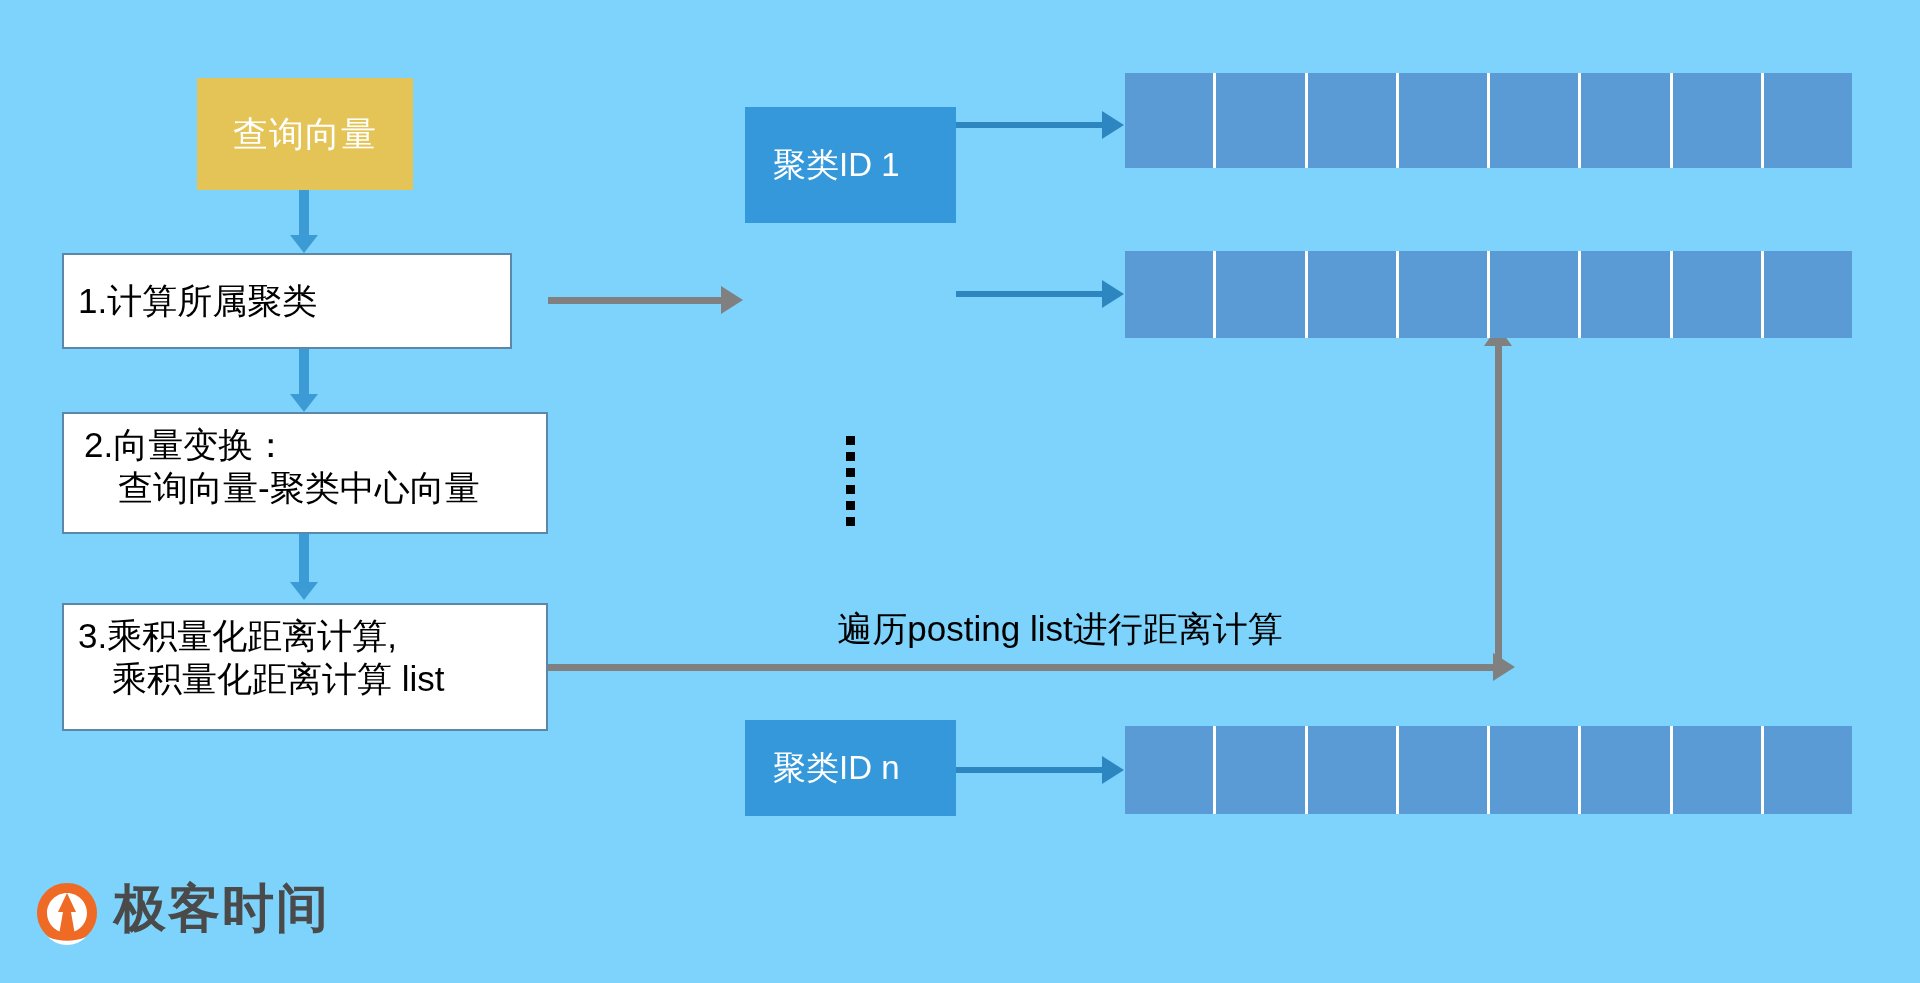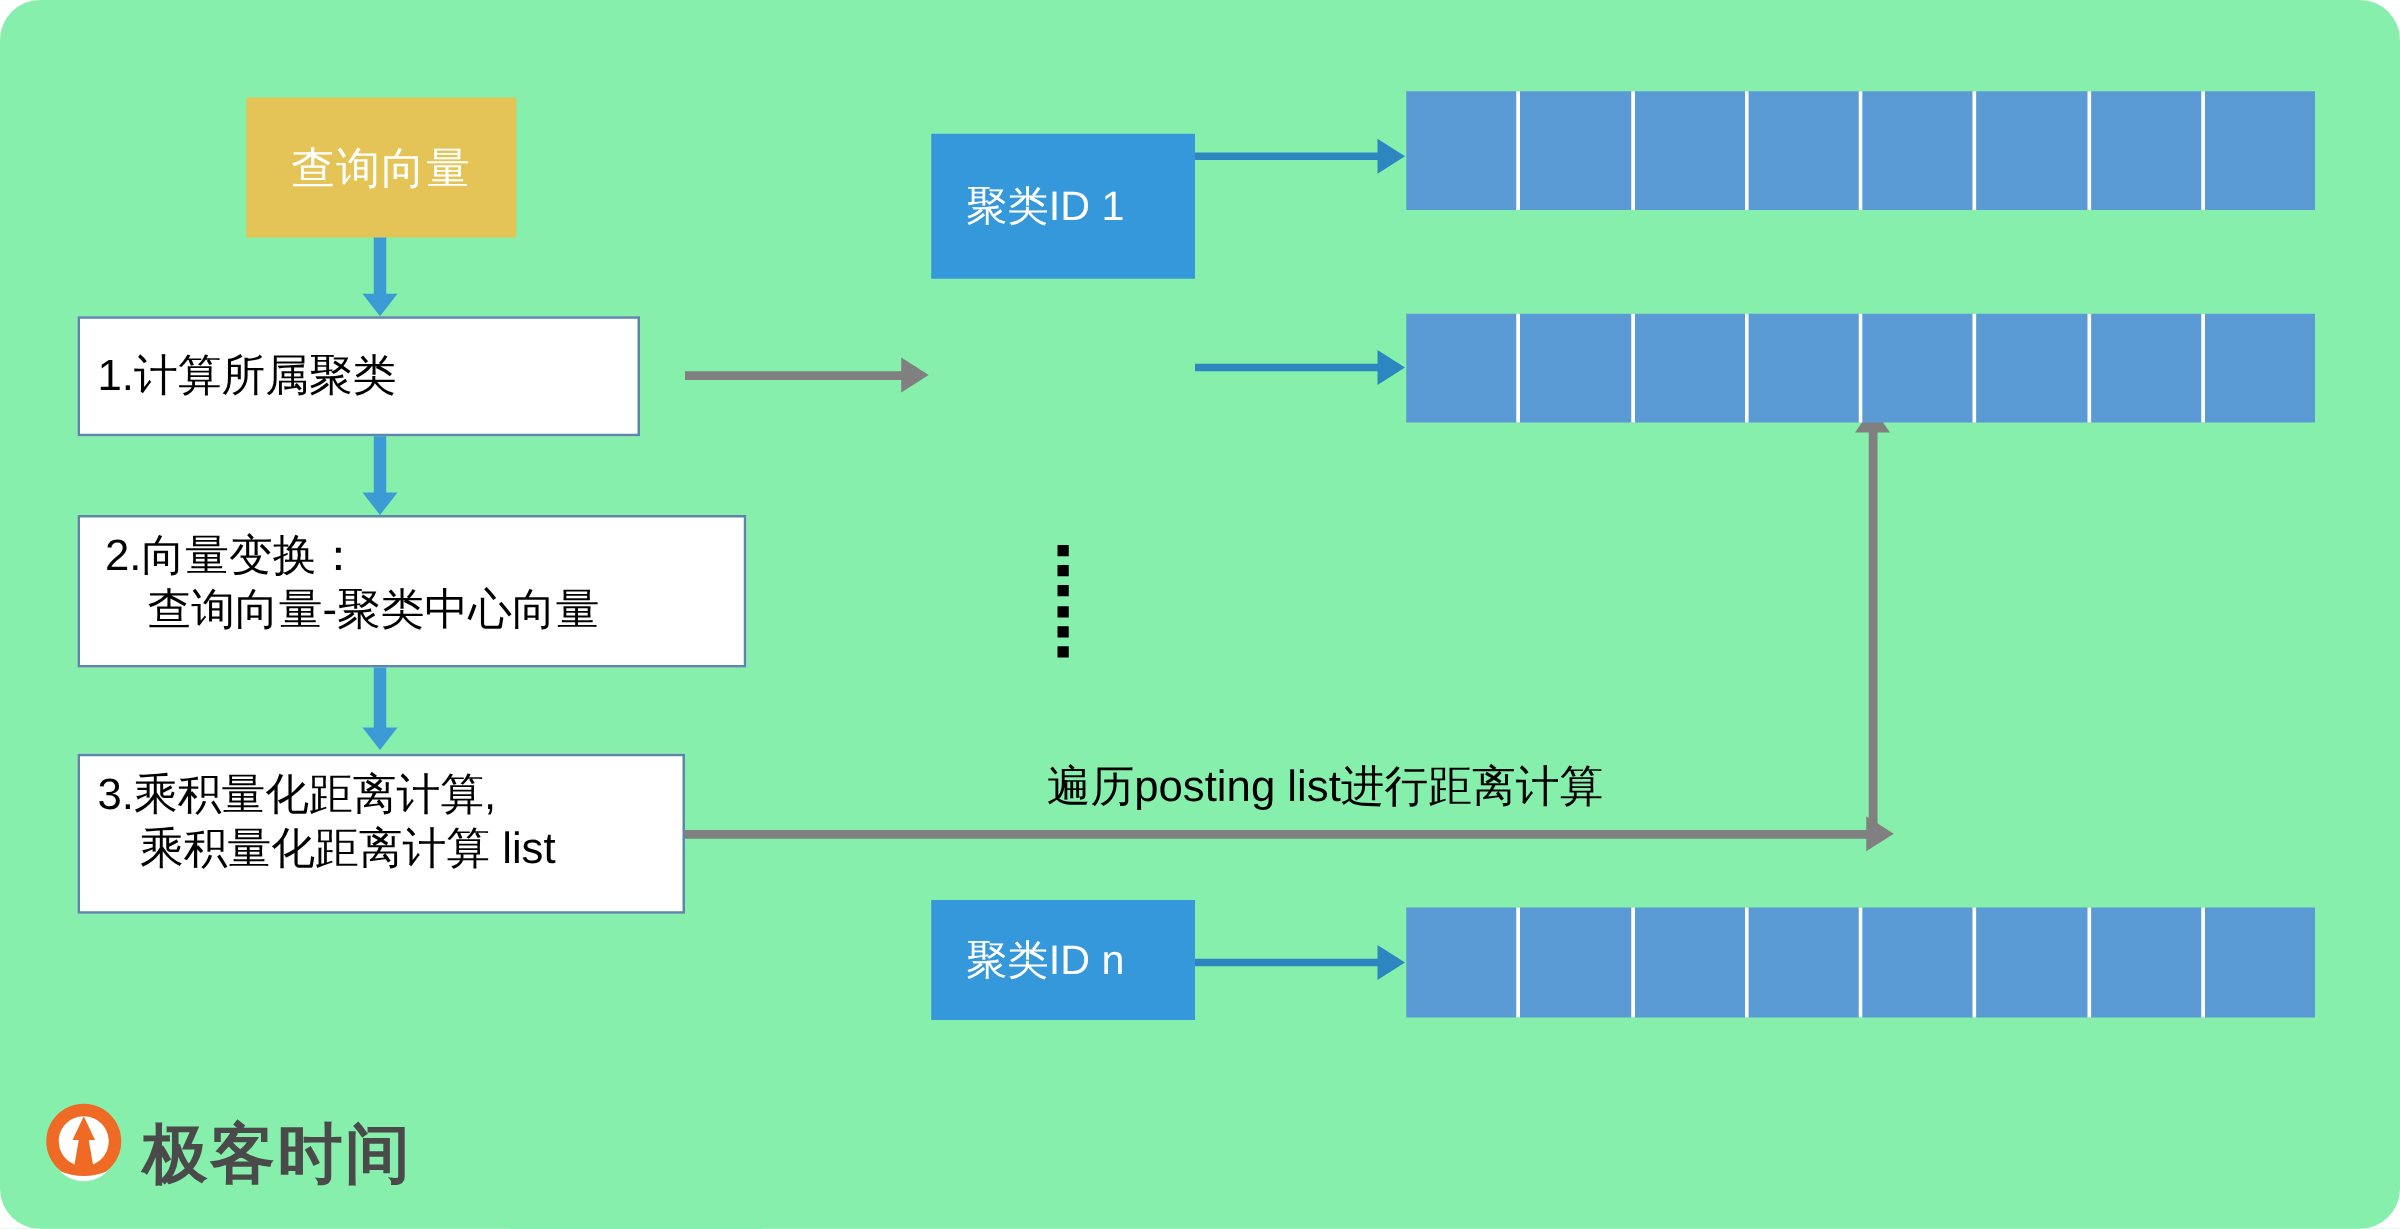--- a/index.html
+++ b/index.html
@@ -3,21 +3,21 @@
 <meta charset="utf-8">
 <title>IVFPQ Query Flow Diagram</title>
 <style>
   html,body{margin:0;padding:0;}
   body{
     width:1920px;height:983px;
     background:#ffffff;
     font-family:"Liberation Sans","DejaVu Sans",sans-serif;
     overflow:hidden;
   }
-  #stage{position:relative;width:1920px;height:983px;background:#86efac;border-radius:32px;}
+  #stage{position:relative;width:1920px;height:983px;background:#7dd3fc;}
 
   
   .abs{position:absolute;box-sizing:border-box;}
 
   
   .gold-box{
     left:197px;top:78px;width:216px;height:112px;
     background:#E5C457;
     color:#ffffff;
     display:flex;align-items:center;justify-content:center;
@@ -31,21 +31,21 @@
     background:#ffffff;
     border:2px solid #5B87A8;
     color:#000000;
     font-size:35px;
     line-height:1.22;
     padding:10px 0 0 14px;
   }
   .step-box .l2{display:block;padding-left:34px;}
 
   #step1{top:253px;width:450px;height:96px;display:flex;align-items:center;padding-top:0;}
-  #step2{top:412px;width:535px;height:122px;padding-left:20px;}
+  #step2{top:412px;width:486px;height:122px;padding-left:20px;}
   #step3{top:603px;width:486px;height:128px;}
 
   
   .cluster-box{
     left:745px;width:211px;
     background:#3598DB;
     color:#ffffff;
     display:flex;align-items:center;
     padding-left:28px;
     font-size:33px;white-space:nowrap;
@@ -125,21 +125,21 @@
   .dots i{display:block;width:9px;height:9px;background:#000000;}
 
   
   .caption{
     left:700px;top:606px;width:720px;
     text-align:center;color:#000000;
     font-size:35px;white-space:nowrap;
   }
 
   
-  .logo{left:36px;top:882px;display:flex;align-items:flex-end;gap:16px;}
+  .logo{left:36px;top:882px;display:flex;align-items:flex-start;gap:16px;}
   .logo .mark{position:relative;width:62px;height:68px;}
   .logo .mark svg{display:block;}
   .logo .wordmark{
     font-size:52px;font-weight:bold;color:#4A4A4A;
     letter-spacing:2px;line-height:1;
   }
 </style>
 </head>
 <body>
 

